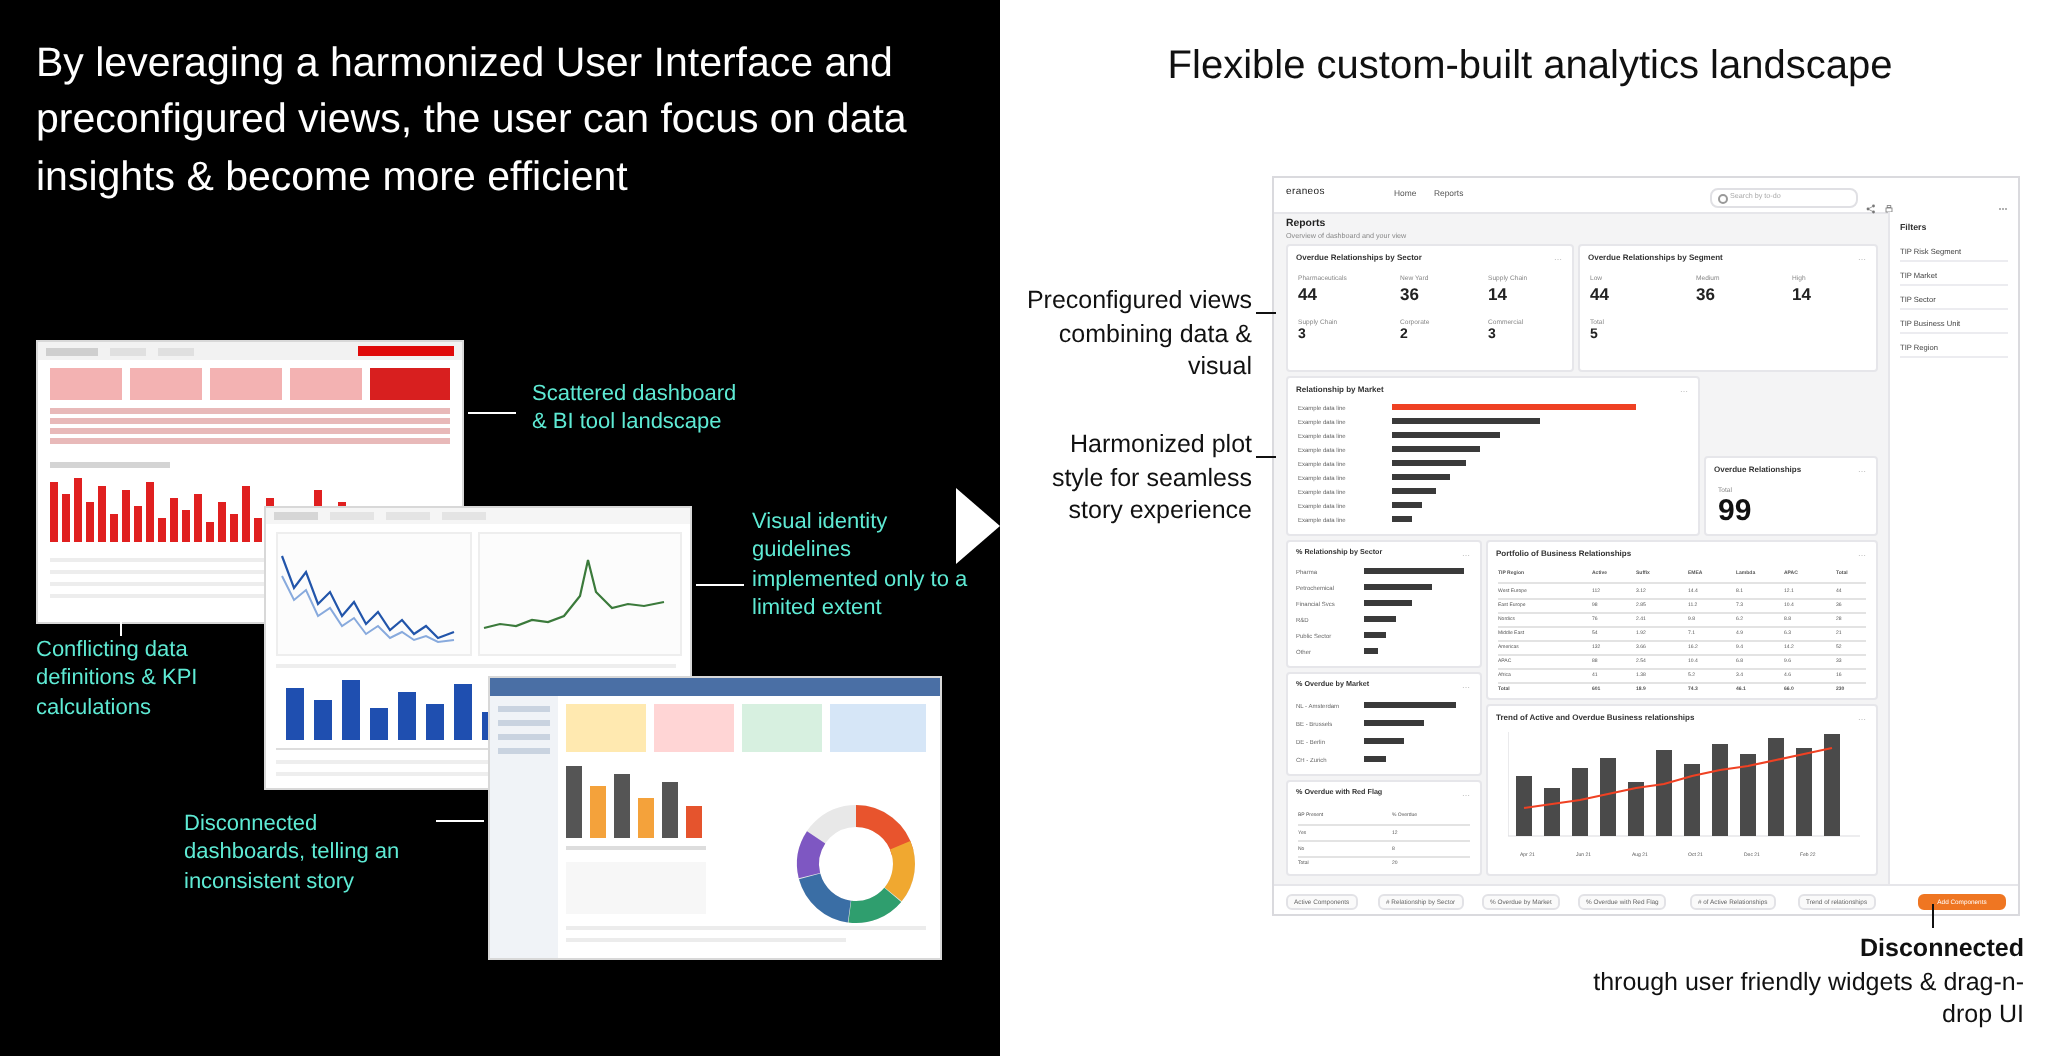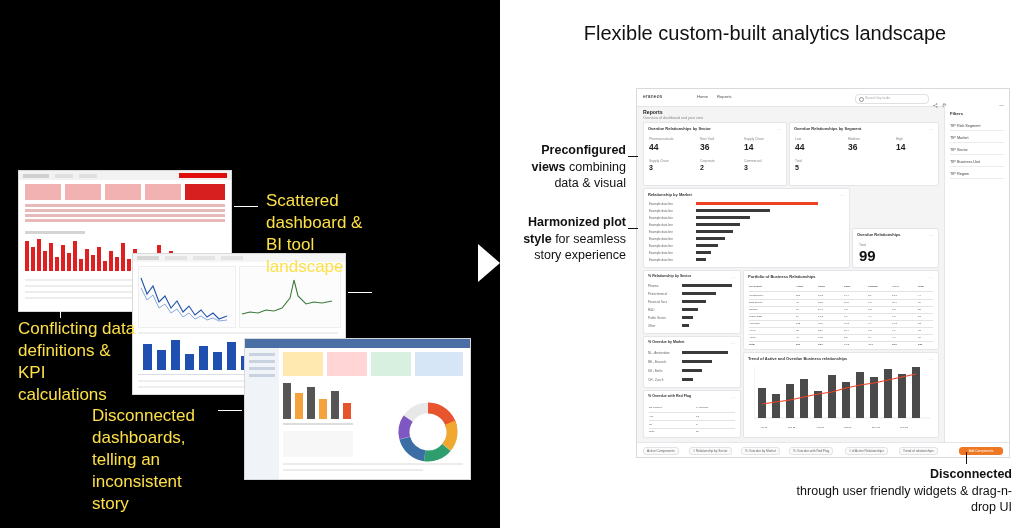--- a/index.html
+++ b/index.html
@@ -24,21 +24,21 @@
 
   #thumb1{left:18px;top:170px;width:212px;height:140px;}
   #thumb2{left:132px;top:253px;width:212px;height:140px;}
   #thumb3{left:244px;top:338px;width:225px;height:140px;}
 
   
   .tbar{position:absolute;}
   .hline{position:absolute;background:#e3e3e3;height:1px;}
 
   
-  .callout{position:absolute;color:#fde047;font-size:17px;line-height:1.3;}
+  .callout{position:absolute;color:#5eead4;font-size:11px;line-height:1.3;}
   .leader{position:absolute;background:#ffffff;height:1px;transform-origin:left center;}
 
   
   .arrow{
     position:absolute;left:478px;top:244px;width:0;height:0;
     border-top:19px solid transparent;border-bottom:19px solid transparent;
     border-left:22px solid #ffffff;
   }
 
   
@@ -93,32 +93,33 @@
     position:absolute;left:0;right:0;bottom:0;height:14px;background:#ffffff;border-top:1px solid #e6e6ea;
   }
   .chip{
     position:absolute;top:4px;height:6px;border:1px solid #e2e2e6;border-radius:3px;
     font-size:3.2px;color:#666;padding:0 3px;line-height:6px;background:#fafafa;
   }
   .chip.orange{background:#ef7622;border-color:#ef7622;color:#fff;}
 
   
   .ann{position:absolute;font-size:12.5px;color:#111;line-height:1.32;}
-  .ann b{font-weight:700;}
+  .ann b{font-weight:400;}
   .leader-d{position:absolute;background:#111;height:1px;}
 
   .bot-ann{position:absolute;text-align:right;font-size:12.5px;color:#111;line-height:1.32;}
 </style>
 </head>
 <body>
 
 <div class="slide">
 
   <div class="left-panel">
 
+    <div class="left-title">By leveraging a harmonized User Interface and preconfigured views, the user can focus on data insights &amp; become more efficient</div>
 
     <div class="thumb" id="thumb1">
       <div class="tbar" style="left:0;top:0;width:100%;height:9px;background:#f2f2f2;"></div>
       <div class="tbar" style="left:4px;top:2.5px;width:26px;height:4px;background:#cfcfcf;"></div>
       <div class="tbar" style="left:36px;top:2.5px;width:18px;height:4px;background:#e0e0e0;"></div>
       <div class="tbar" style="left:60px;top:2.5px;width:18px;height:4px;background:#e0e0e0;"></div>
       <div class="tbar" style="left:160px;top:2px;width:48px;height:5px;background:#e00b0b;"></div>
       <div class="tbar" style="left:6px;top:13px;width:36px;height:16px;background:#f3b2b2;"></div>
       <div class="tbar" style="left:46px;top:13px;width:36px;height:16px;background:#f3b2b2;"></div>
       <div class="tbar" style="left:86px;top:13px;width:36px;height:16px;background:#f3b2b2;"></div>
@@ -226,20 +227,21 @@
       <div class="tbar" style="left:38px;top:124px;width:180px;height:2px;background:#ececec;"></div>
       <div class="tbar" style="left:38px;top:130px;width:140px;height:2px;background:#ececec;"></div>
     </div>
 
     <div class="leader" style="left:234px;top:206px;width:24px;"></div>
     <div class="leader" style="left:348px;top:292px;width:24px;"></div>
     <div class="leader" style="left:60px;top:300px;width:1px;height:18px;background:#fff;"></div>
     <div class="leader" style="left:218px;top:410px;width:24px;"></div>
 
     <div class="callout" style="left:266px;top:190px;width:110px;">Scattered dashboard &amp; BI tool landscape</div>
+    <div class="callout" style="left:376px;top:254px;width:110px;">Visual identity guidelines implemented only to a limited extent</div>
     <div class="callout" style="left:18px;top:318px;width:120px;">Conflicting data definitions &amp; KPI calculations</div>
     <div class="callout" style="left:92px;top:405px;width:128px;">Disconnected dashboards, telling an inconsistent story</div>
   </div>
 
   <div class="arrow"></div>
 
   <div class="right-title">Flexible custom-built analytics landscape</div>
 
   <div class="app">
 

